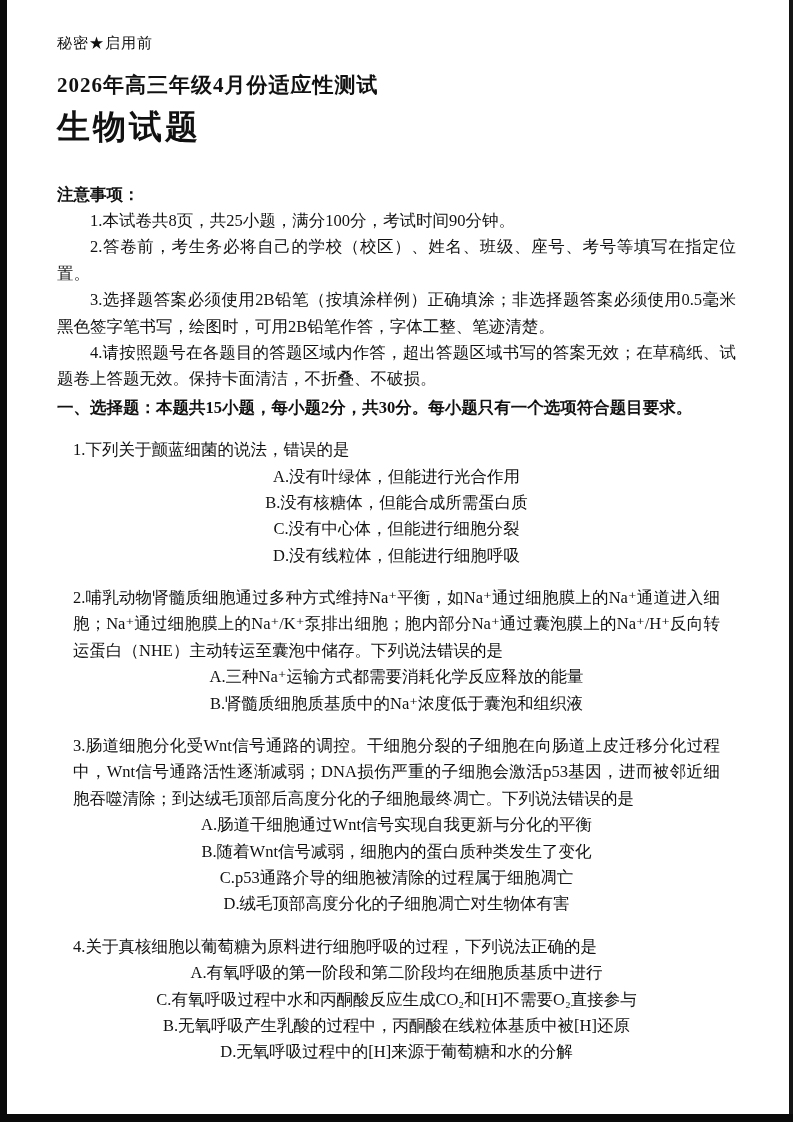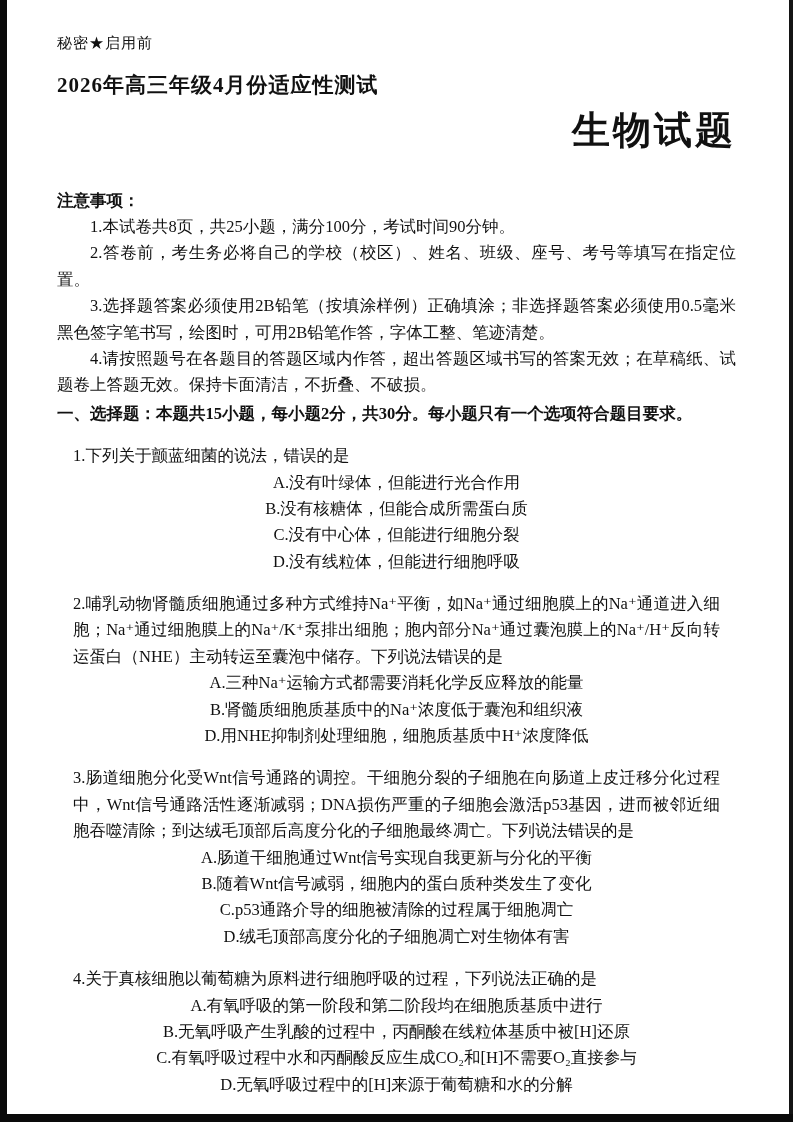--- a/index.html
+++ b/index.html
@@ -17,21 +17,21 @@
     box-sizing:border-box;
     padding:34px 57px 20px 57px;
   }
   .classification{
     font-size:15px;letter-spacing:1px;margin:0 0 18px 0;font-weight:400;
   }
   .doc-title{
     font-size:21px;font-weight:700;margin:0 0 6px 0;letter-spacing:1px;
   }
   .doc-subtitle{
-    text-align:right;font-size:38px;font-weight:700;margin:0 0 34px 0;letter-spacing:3px;
+    text-align:left;font-size:33px;font-weight:700;margin:0 0 34px 0;letter-spacing:3px;
   }
   .notice-heading{
     font-size:16.5px;font-weight:700;margin:0 0 2px 0;
   }
   p.body-line{
     font-size:16.5px;line-height:1.6;margin:0;text-align:justify;
   }
   p.indent2{text-indent:2em;}
   .section-heading{
     font-size:16.5px;font-weight:700;line-height:1.6;margin:2px 0 0 0;
@@ -63,36 +63,35 @@
     <p class="option">A.没有叶绿体，但能进行光合作用</p>
     <p class="option">B.没有核糖体，但能合成所需蛋白质</p>
     <p class="option">C.没有中心体，但能进行细胞分裂</p>
     <p class="option">D.没有线粒体，但能进行细胞呼吸</p>
   </div>
 
   <div class="question">
     <p>2.哺乳动物肾髓质细胞通过多种方式维持Na⁺平衡，如Na⁺通过细胞膜上的Na⁺通道进入细胞；Na⁺通过细胞膜上的Na⁺/K⁺泵排出细胞；胞内部分Na⁺通过囊泡膜上的Na⁺/H⁺反向转运蛋白（NHE）主动转运至囊泡中储存。下列说法错误的是</p>
     <p class="option">A.三种Na⁺运输方式都需要消耗化学反应释放的能量</p>
     <p class="option">B.肾髓质细胞质基质中的Na⁺浓度低于囊泡和组织液</p>
-    <p class="option">D.用NHE抑制剂处理细胞，细胞质基质中H⁺浓度降低</p>
   </div>
 
   <div class="question">
     <p>3.肠道细胞分化受Wnt信号通路的调控。干细胞分裂的子细胞在向肠道上皮迁移分化过程中，Wnt信号通路活性逐渐减弱；DNA损伤严重的子细胞会激活p53基因，进而被邻近细胞吞噬清除；到达绒毛顶部后高度分化的子细胞最终凋亡。下列说法错误的是</p>
     <p class="option">A.肠道干细胞通过Wnt信号实现自我更新与分化的平衡</p>
     <p class="option">B.随着Wnt信号减弱，细胞内的蛋白质种类发生了变化</p>
     <p class="option">C.p53通路介导的细胞被清除的过程属于细胞凋亡</p>
     <p class="option">D.绒毛顶部高度分化的子细胞凋亡对生物体有害</p>
   </div>
 
   <div class="question">
     <p>4.关于真核细胞以葡萄糖为原料进行细胞呼吸的过程，下列说法正确的是</p>
     <p class="option">A.有氧呼吸的第一阶段和第二阶段均在细胞质基质中进行</p>
+    <p class="option">C.有氧呼吸过程中水和丙酮酸反应生成CO₂和[H]不需要O₂直接参与</p>
     <p class="option">B.无氧呼吸产生乳酸的过程中，丙酮酸在线粒体基质中被[H]还原</p>
-    <p class="option">C.有氧呼吸过程中水和丙酮酸反应生成CO₂和[H]不需要O₂直接参与</p>
     <p class="option">D.无氧呼吸过程中的[H]来源于葡萄糖和水的分解</p>
   </div>
 
 </div>
 
 <div class="scan-edge-left"></div>
 <div class="scan-edge-right"></div>
 <div class="scan-edge-bottom"></div>
 
 </body></html>

